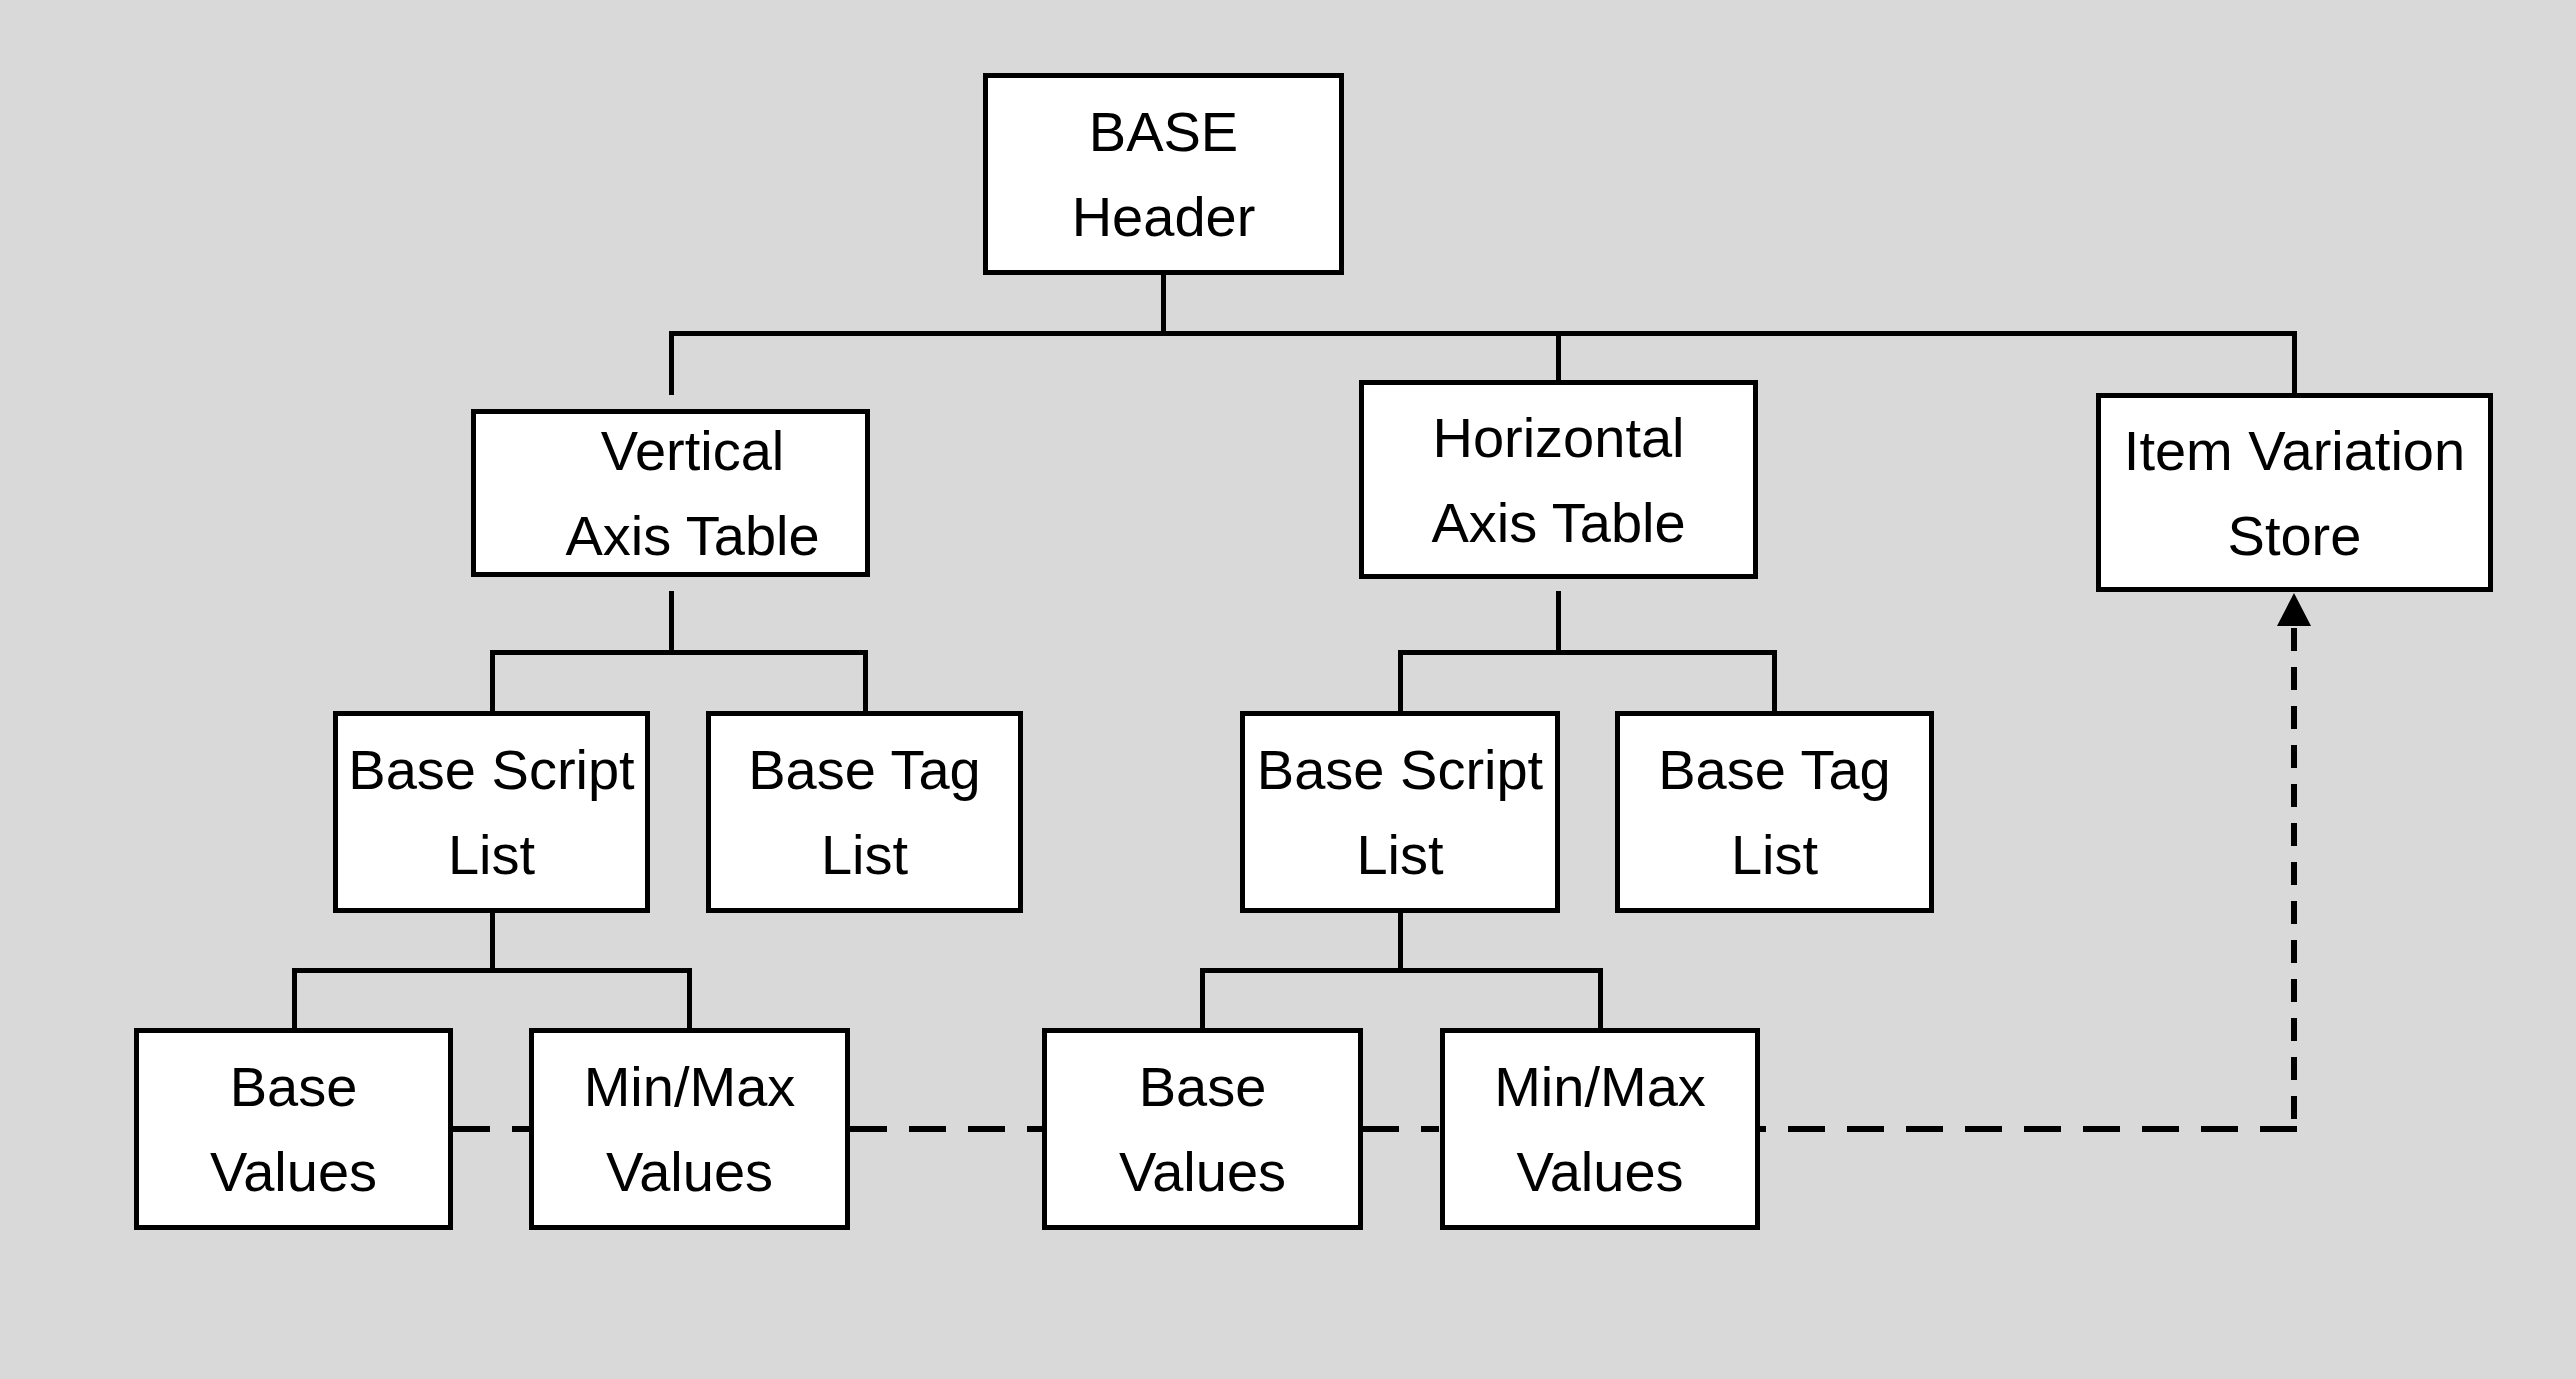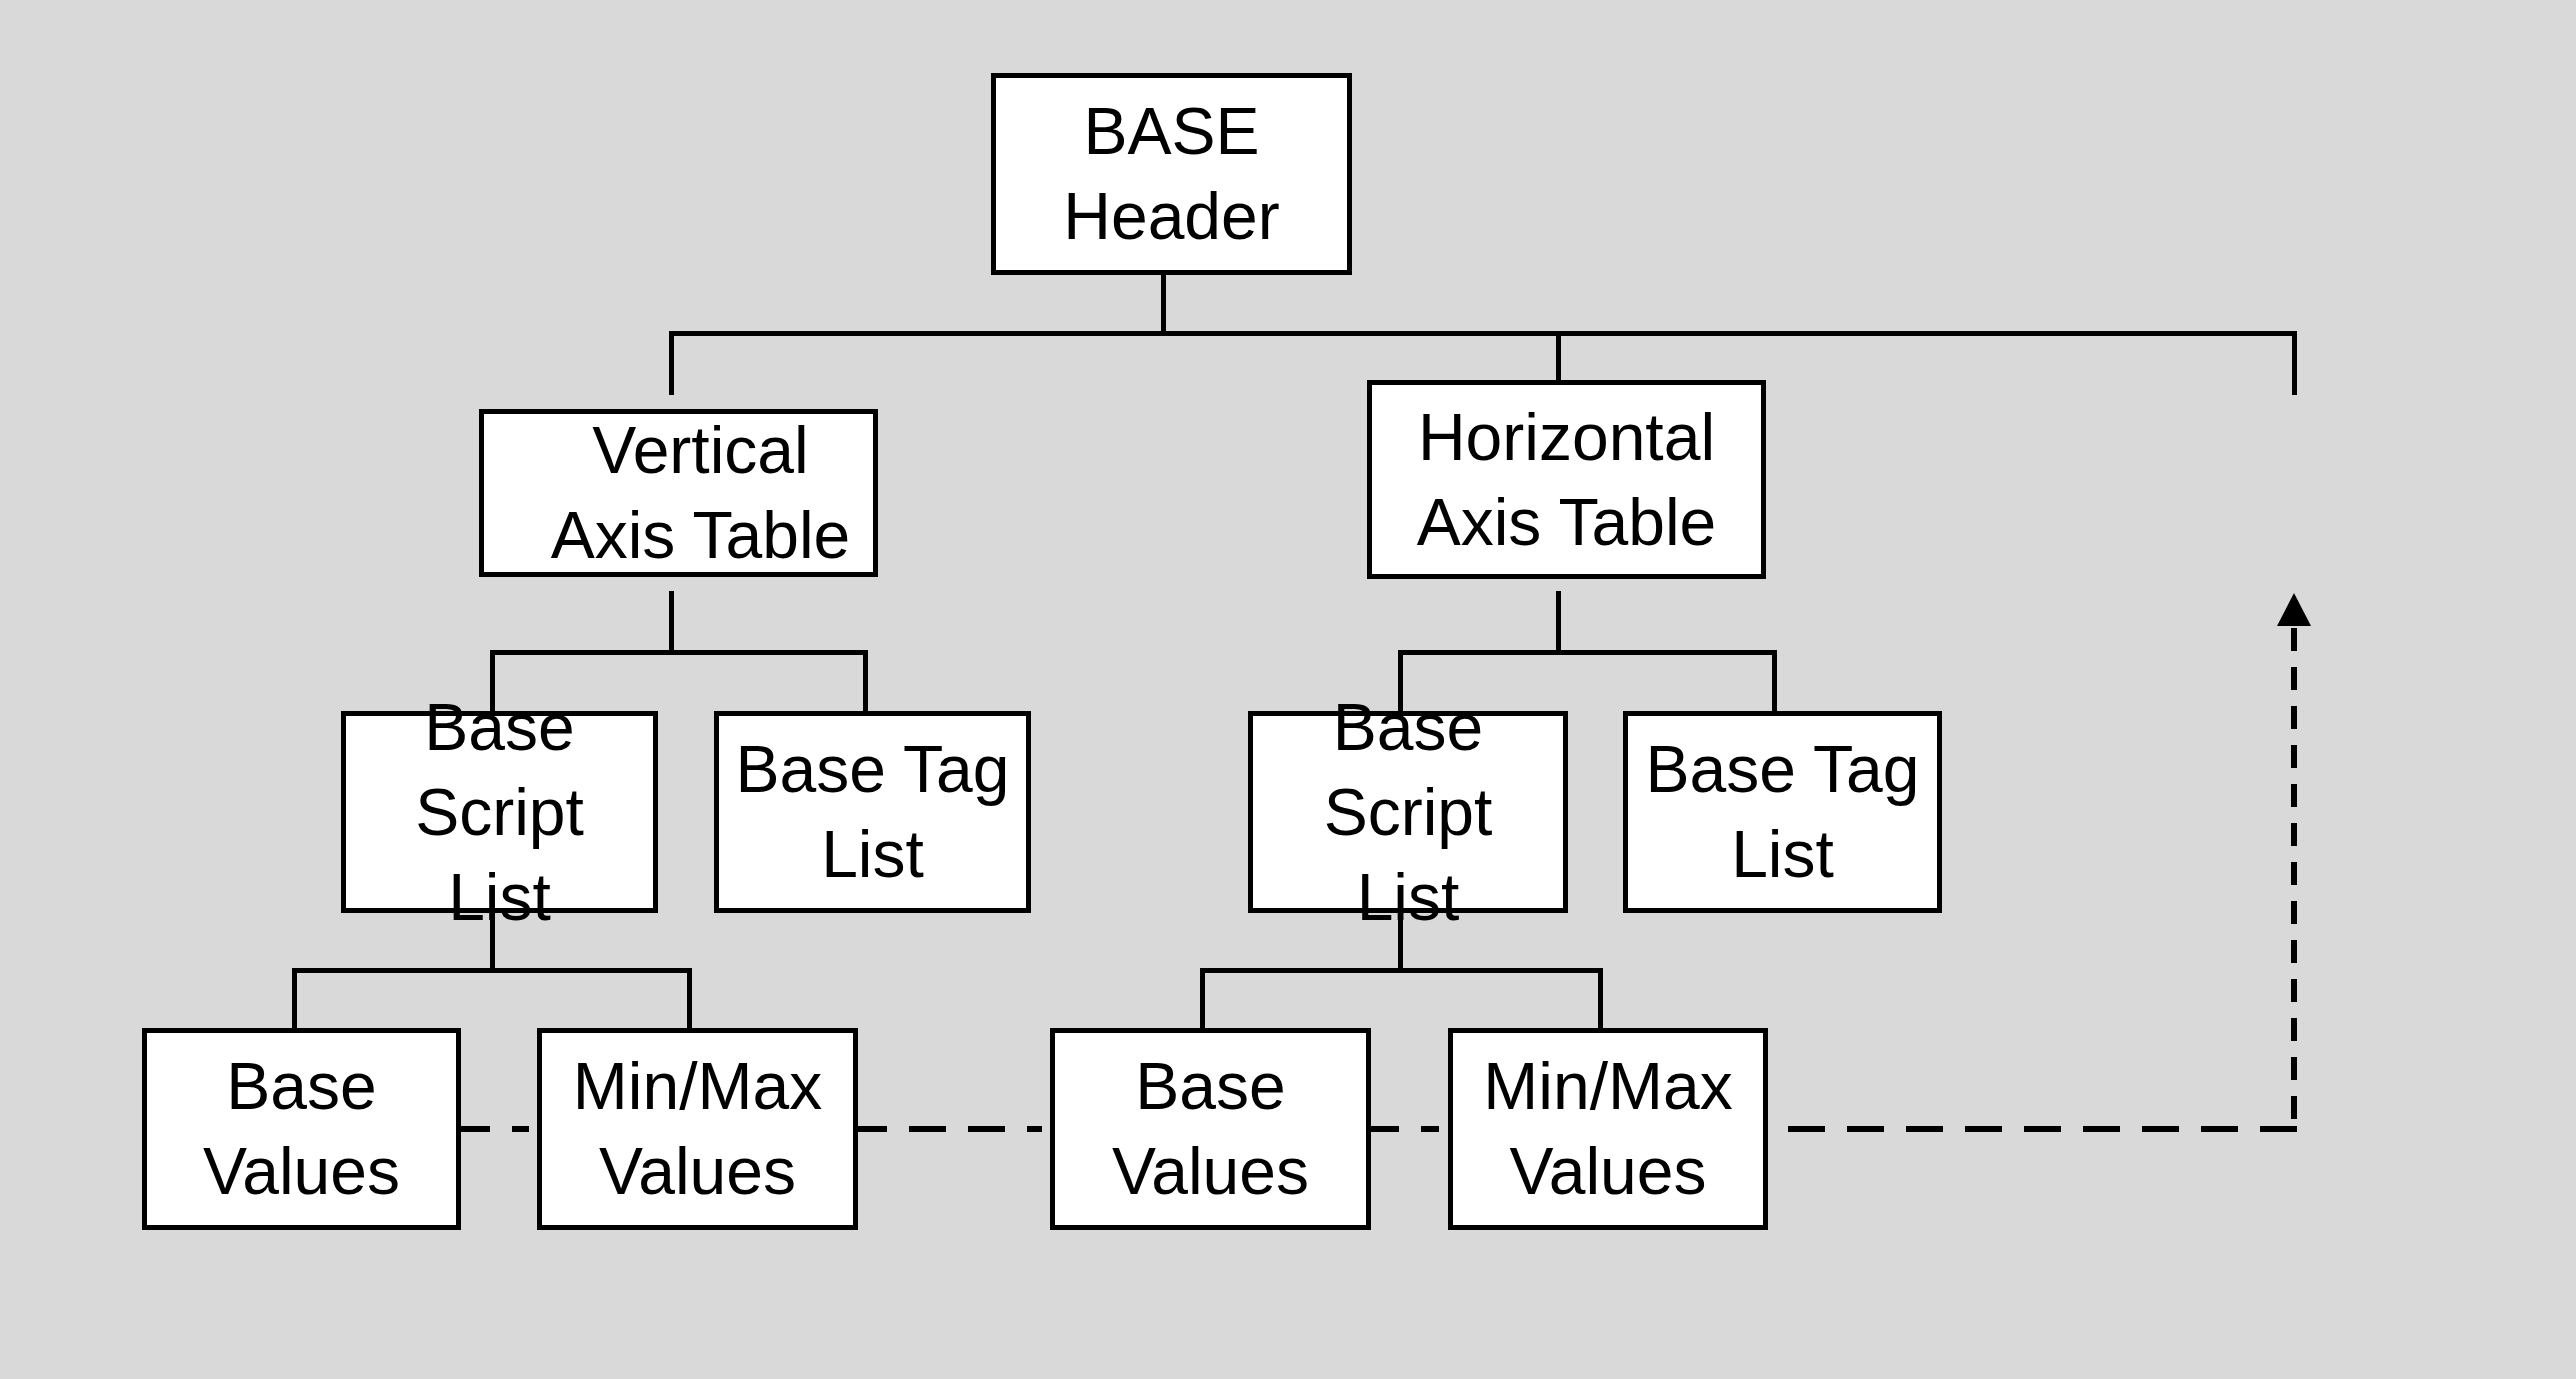--- a/index.html
+++ b/index.html
@@ -25,25 +25,24 @@
   .node {
     position: absolute;
     box-sizing: border-box;
     background: var(--node-fill);
     border: 5.5px solid var(--node-border);
     color: var(--text);
     display: flex;
     align-items: center;
     justify-content: center;
     text-align: center;
-    font-size: 66px;
+    font-size: 56px;
     line-height: 85px;
     white-space: pre-line;
     z-index: 2;
-    margin-left: 8px;
   }
   .line {
     position: absolute;
     background: var(--connector);
     z-index: 1;
   }
   .dash-h {
     position: absolute;
     background: repeating-linear-gradient(90deg, var(--connector) 0 37px, transparent 37px 59px);
     z-index: 1;
@@ -73,20 +72,22 @@
 
 <div id="canvas">
 
   <div class="node" style="left:983px; top:73px; width:361px; height:202px;">BASE
 Header</div>
 
   <div class="node" style="left:471px; top:409px; width:399px; height:168px;padding-left:44px;">Vertical
 Axis Table</div>
   <div class="node" style="left:1359px; top:380px; width:399px; height:199px;">Horizontal
 Axis Table</div>
+  <div class="node" style="left:2096px; top:393px; width:397px; height:199px;">Item Variation
+Store</div>
 
   <div class="node" style="left:333px; top:711px; width:317px; height:202px;">Base Script
 List</div>
   <div class="node" style="left:706px; top:711px; width:317px; height:202px;">Base Tag
 List</div>
   <div class="node" style="left:1240px; top:711px; width:320px; height:202px;">Base Script
 List</div>
   <div class="node" style="left:1615px; top:711px; width:319px; height:202px;">Base Tag
 List</div>
 

